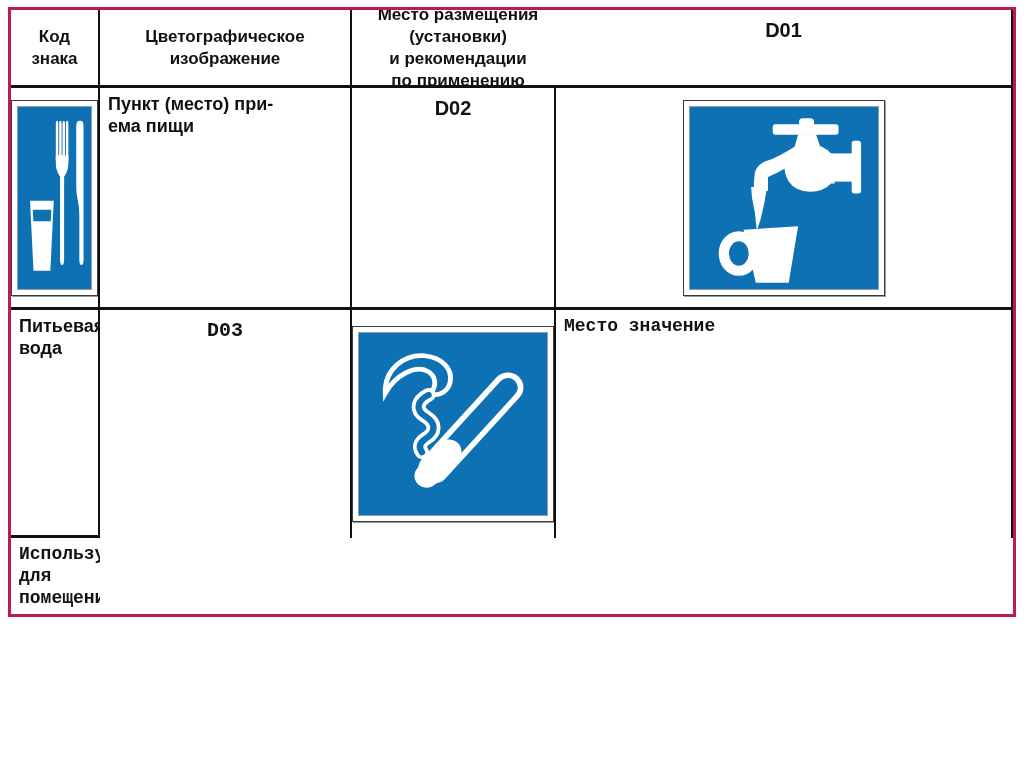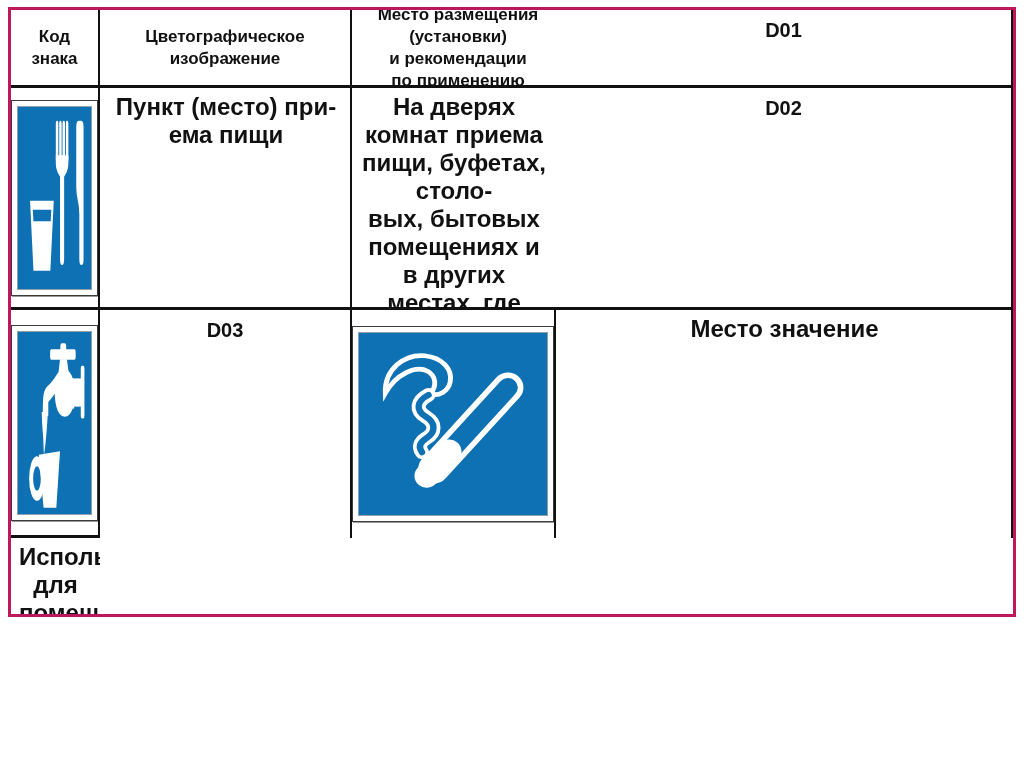--- a/index.html
+++ b/index.html
@@ -13,33 +13,33 @@
     border:3px solid #be185d;box-sizing:border-box;background:#fff;
     display:grid;
     grid-template-columns:89px 252px 204px 1fr;
     grid-template-rows:78px 222px 228px 1fr;
   }
   .cell{
     border-right:2px solid #111;border-bottom:3px solid #111;
     box-sizing:border-box;overflow:hidden;
   }
   .cell.lastcol{border-right:none;padding-left:8px;}
-  .cell.lastrow{border-bottom:none;}
+  .cell.lastrow{border-bottom:none;font-family:Liberation Mono, monospace;}
   .head{
     display:flex;align-items:center;justify-content:center;text-align:center;
     font-weight:700;font-size:17px;line-height:22px;white-space:pre-line;
   }
   .code{
     font-weight:700;font-size:20px;text-align:center;padding-top:9px;
   }
   .imgcell{
     display:flex;align-items:center;justify-content:center;
   }
   .txt{
-    font-weight:700;font-size:24px;line-height:28px;white-space:pre-line;text-align:center;
+    font-weight:700;font-size:18px;line-height:22px;white-space:pre-line;
   }
   .meaning{padding:5px 6px 0 8px;}
   .place{padding:5px 8px 0 10px;}
   .sign{
     width:202px;height:196px;box-sizing:border-box;background:#fff;
     border:1px solid #3c3c3c;padding:5px;
     box-shadow:1px 1px 0 #9b9b9b;
   }
   .sign-blue{
     width:100%;height:100%;box-sizing:border-box;background:#0d71b4;
@@ -76,23 +76,20 @@
 
           <path d="M51.8 26.5 H69 V31.5 Q69 34 66.6 35.8 L63.2 38.3 V83.5 Q63.2 86.8 60.4 86.8 Q57.6 86.8 57.6 83.5 V38.3 L54.2 35.8 Q51.8 34 51.8 31.5 Z" fill="#ffffff"></path>
 
           <path d="M79.8 11 Q79.8 7.5 83.3 7.5 L86.3 7.5 Q89.8 7.5 89.8 11 L89.8 83.5 Q89.8 86.8 86.9 86.8 Q84 86.8 84 83.5 L84 59 Q84 55 82 51.5 Q79.8 47.5 79.8 44 Z" fill="#ffffff"></path>
         </svg>
       </div>
     </div>
   </div>
   <div class="cell txt meaning">Пункт (место) при-
 ема пищи</div>
-  <div class="cell txt place lastcol">На дверях комнат приема пищи, буфетах, столо-
-вых, бытовых помещениях и в других местах, где
-разрешается прием пищи</div>
 
   <div class="cell code">D02</div>
   <div class="cell imgcell">
     <div class="sign">
       <div class="sign-blue">
         <svg viewBox="0 0 100 100" preserveAspectRatio="none" aria-hidden="true">
 
           <rect x="58" y="6.2" width="8" height="5" rx="2" fill="#ffffff"></rect>
           <rect x="44" y="9.5" width="35" height="5.8" rx="1.5" fill="#ffffff"></rect>
 
@@ -107,20 +104,21 @@
 
           <polygon points="32.5,44 41,44 39.5,53 37.5,62 35.5,68 34.5,58 33,50" fill="#ffffff"></polygon>
 
           <ellipse cx="26" cy="80.5" rx="8" ry="9.5" fill="none" stroke="#ffffff" stroke-width="5.5"></ellipse>
 
           <polygon points="28.5,67.5 57.5,65.5 52.5,96.5 35,96.5" fill="#ffffff"></polygon>
         </svg>
       </div>
     </div>
   </div>
+  <div class="cell txt meaning">Питьевая вода</div>
 
   <div class="cell code lastrow">D03</div>
   <div class="cell imgcell lastrow">
     <div class="sign">
       <div class="sign-blue">
         <svg viewBox="0 0 100 100" preserveAspectRatio="none" aria-hidden="true">
 
           <path d="M14 33 C13.5 20 24 11.5 35 12.5 C44 13.5 50 19.5 48.5 27 C47.5 32 42.5 35 38 33.5 C41.5 29 41 23.5 36.5 21 C30 17.5 19.5 23 14 33 Z" fill="none" stroke="#ffffff" stroke-width="2.6"></path>
 
           <path d="M37 34 C30.5 37.5 30 42.5 35.5 46 C41 49.5 41 54.5 35.5 58 C32.5 60 31.5 62.5 33.5 65.5" fill="none" stroke="#ffffff" stroke-width="7.5" stroke-linecap="round"></path>

